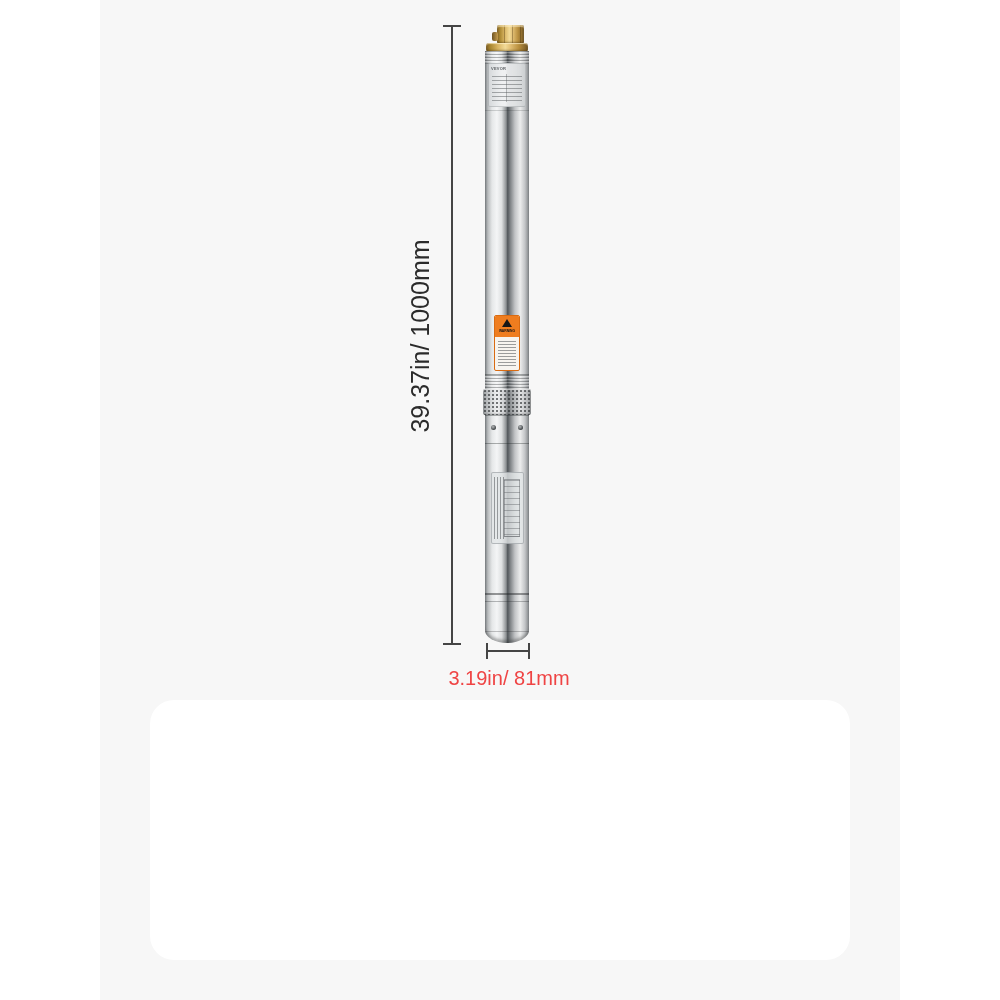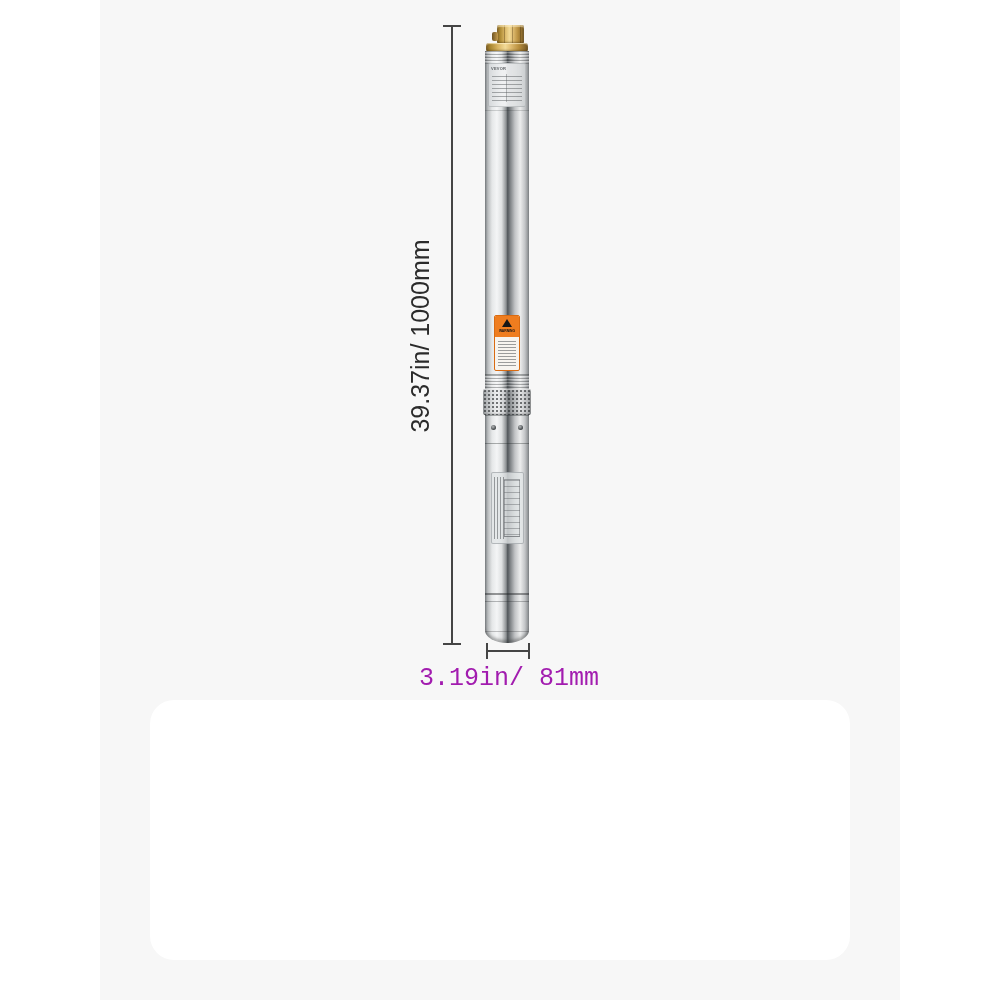--- a/index.html
+++ b/index.html
@@ -93,21 +93,21 @@
   .vline::before,.vline::after{content:"";position:absolute;left:-8px;width:18px;height:2px;background:#454545;}
   .vline::before{top:0;}
   .vline::after{bottom:0;}
   .vdim-text{position:absolute;left:320px;top:336px;transform:translate(-50%,-50%) rotate(-90deg);
     white-space:nowrap;font-size:25px;color:#2b2b2b;}
   .hline{position:absolute;left:386px;top:650px;width:44px;height:2px;background:#454545;}
   .hline::before,.hline::after{content:"";position:absolute;top:-7px;width:2px;height:16px;background:#454545;}
   .hline::before{left:0;}
   .hline::after{right:0;}
   .hdim-text{position:absolute;left:409px;top:678px;transform:translate(-50%,-50%);
-    white-space:nowrap;font-size:25px;color:#a21caf;font-family:Liberation Mono, monospace;}
+    white-space:nowrap;font-size:20px;color:#ef4444;}
 
   
   .spec-panel{position:absolute;left:50px;top:700px;width:700px;height:260px;
     background:#ffffff;border-radius:24px;}
 </style>
 </head>
 <body>
 
 <div class="page">
   <div class="photo-area">

